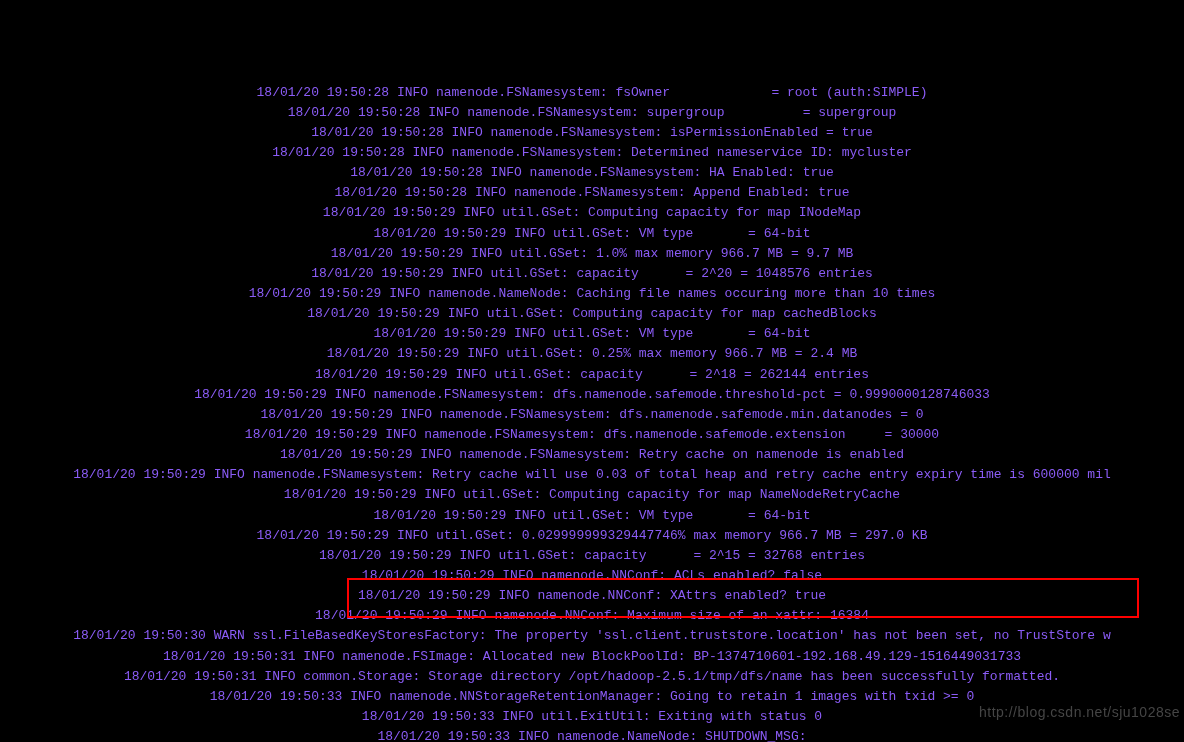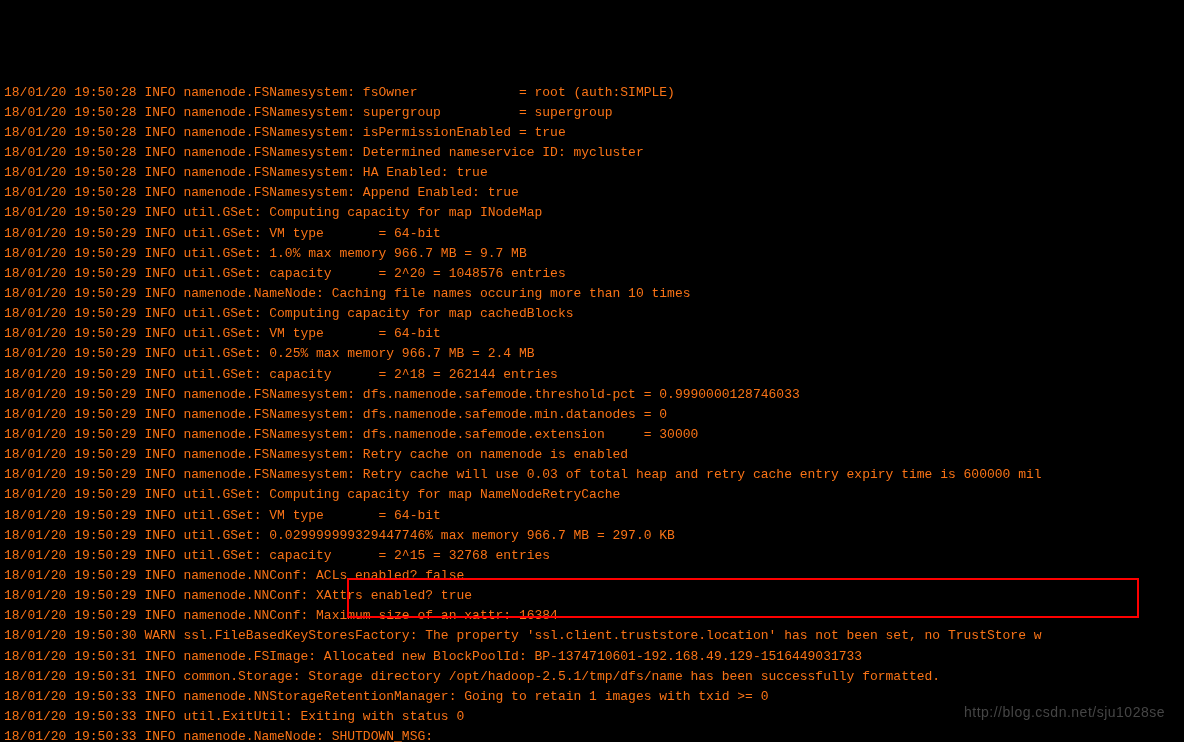--- a/index.html
+++ b/index.html
@@ -15,30 +15,31 @@
       line-height: 1.55;
       padding: 2px 4px;
       white-space: pre;
       overflow: hidden;
       width: 1184px;
       height: 742px;
       position: relative;
     }
     .line {
       white-space: pre;
-      color: #f97316;
+      color: #8b5cf6;
+      text-align: center;
     }
     .highlight-box {
       border: 2px solid #ff0000;
       position: absolute;
       pointer-events: none;
     }
     .watermark {
       position: absolute;
-      right: 19px;
+      right: 4px;
       bottom: 18px;
       color: #6a6a6a;
       font-family: Arial, sans-serif;
       font-size: 14px;
       opacity: 0.65;
       letter-spacing: 0.5px;
     }
     #terminal-content {
       white-space: pre;
     }

